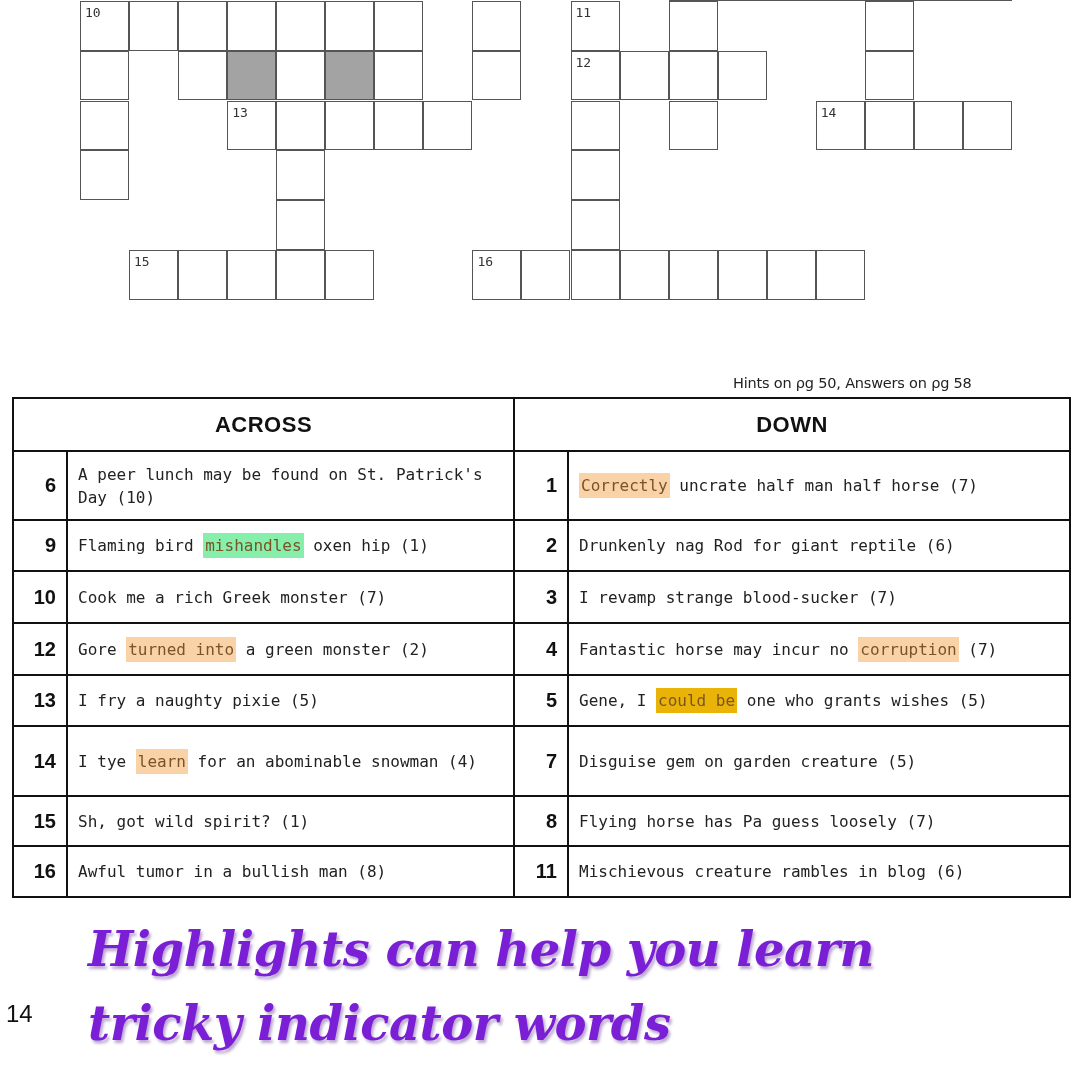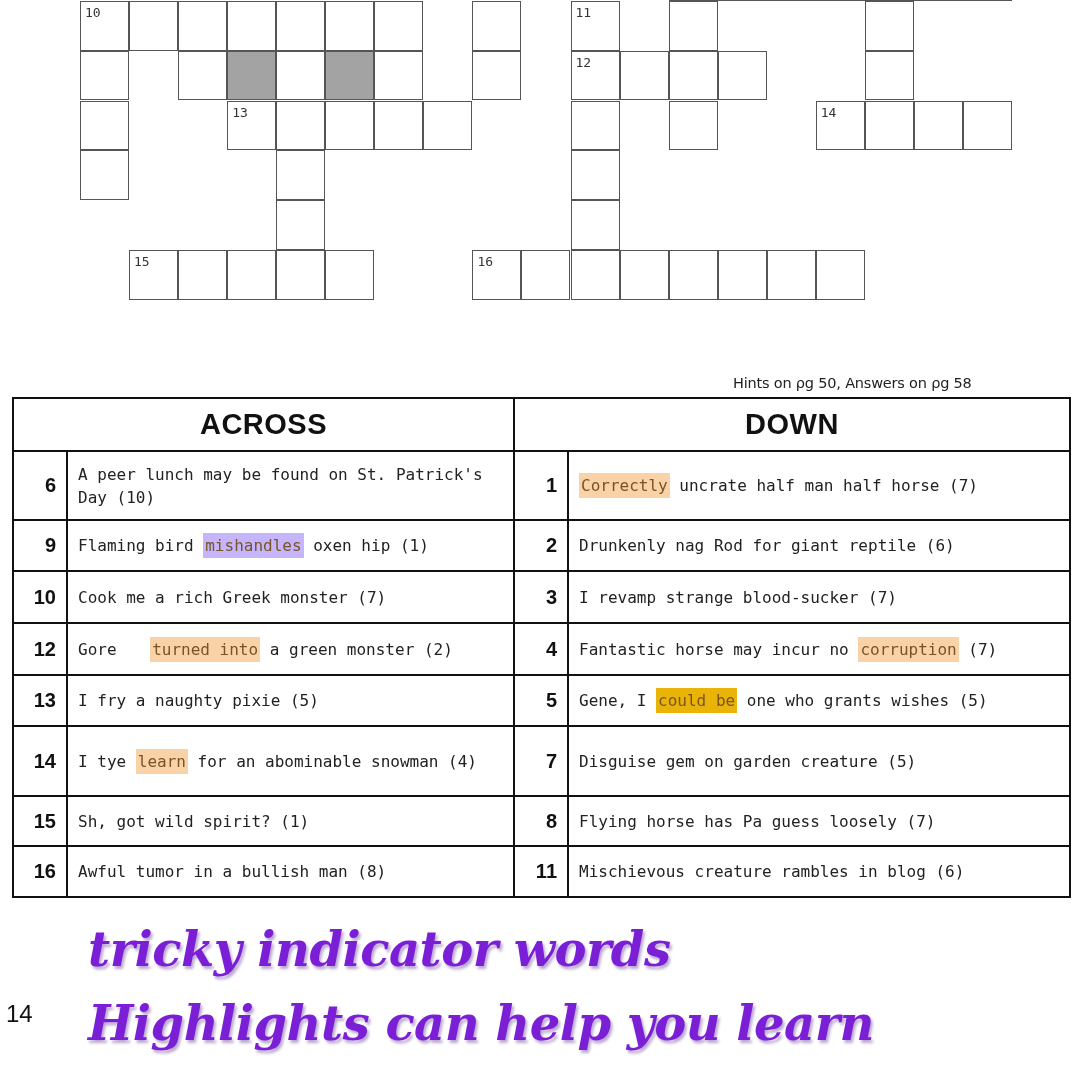--- a/index.html
+++ b/index.html
@@ -4,21 +4,21 @@
 <style>
   html, body { margin:0; padding:0; }
   body { width:1080px; height:1080px; background:#ffffff; position:relative; overflow:hidden; font-family:"DejaVu Sans Mono", monospace; }
   #grid { position:absolute; left:0; top:0; width:1080px; height:320px; }
   .cell { position:absolute; width:49px; height:49.5px; box-sizing:border-box; border:1.5px solid #555; background:#fff; }
   .cell.shaded { background:#a3a3a3; }
   .cell .num { position:absolute; left:4px; top:3px; font-family:"DejaVu Sans Mono", monospace; font-size:13px; color:#333; }
   #hints { position:absolute; left:733px; top:375px; font-family:"DejaVu Sans", sans-serif; font-size:14.5px; color:#222; letter-spacing:-0.2px; }
   #clues { position:absolute; left:12px; top:397px; width:1057px; border-collapse:collapse; border:2px solid #111; table-layout:fixed; }
   #clues td, #clues th { border:2px solid #111; padding:0; }
-  #clues th { height:51px; font-family:"Liberation Sans", sans-serif; font-weight:bold; font-size:29px; color:#111; text-align:center; letter-spacing:0.5px; }
+  #clues th { height:51px; font-family:"Liberation Sans", sans-serif; font-weight:bold; font-size:22px; color:#111; text-align:center; letter-spacing:0.5px; }
   .n { width:52px; text-align:right; padding-right:10px !important; font-family:"Liberation Sans", sans-serif; font-weight:bold; font-size:20px; color:#111; box-sizing:border-box; }
   .c { padding:0 10px !important; font-family:"DejaVu Sans Mono", monospace; font-size:16px; color:#222; line-height:23px; }
   .hl { background:#f9d2a8; color:#7a5424; padding:3px 2px; }
   #caption { position:absolute; left:88px; top:912px; font-family:"DejaVu Serif", serif; font-weight:bold; font-style:italic; font-size:48px; line-height:74px; color:#7b1fd6; text-shadow:2px 3px 3px rgba(60,0,120,0.35); letter-spacing:-0.5px; }
   #page-num { position:absolute; left:6px; top:1000px; font-family:"Liberation Sans", sans-serif; font-size:24px; color:#111; }
 </style>
 </head>
 <body>
 
 <div id="grid">
@@ -115,33 +115,33 @@
   </thead>
   <tbody id="clue-body">
       <tr style="height: 69px;">
         <td class="n">6</td>
         <td class="c"><span>A peer lunch may be found on St. Patrick's Day (10)</span></td>
         <td class="n">1</td>
         <td class="c"><span class="hl" style="background: rgb(249, 210, 168);">Correctly</span><span> uncrate half man half horse (7)</span></td>
       </tr>
       <tr style="height: 51px;">
         <td class="n">9</td>
-        <td class="c"><span>Flaming bird </span><span class="hl" style="background: #c4b5fd;">mishandles</span><span> oxen hip (1)</span></td>
+        <td class="c"><span>Flaming bird </span><span class="hl" style="background: #86efac;">mishandles</span><span> oxen hip (1)</span></td>
         <td class="n">2</td>
         <td class="c"><span>Drunkenly nag Rod for giant reptile (6)</span></td>
       </tr>
       <tr style="height: 52px;">
         <td class="n">10</td>
         <td class="c"><span>Cook me a rich Greek monster (7)</span></td>
         <td class="n">3</td>
         <td class="c"><span>I revamp strange blood-sucker (7)</span></td>
       </tr>
       <tr style="height: 52px;">
         <td class="n">12</td>
-        <td class="c"><span>Gore </span><span class="hl" style="background: rgb(249, 210, 168); margin-left: 24px;">turned into</span><span> a green monster (2)</span></td>
+        <td class="c"><span>Gore </span><span class="hl" style="background: rgb(249, 210, 168);">turned into</span><span> a green monster (2)</span></td>
         <td class="n">4</td>
         <td class="c"><span>Fantastic horse may incur no </span><span class="hl" style="background: rgb(249, 210, 168);">corruption</span><span> (7)</span></td>
       </tr>
       <tr style="height: 51px;">
         <td class="n">13</td>
         <td class="c"><span>I fry a naughty pixie (5)</span></td>
         <td class="n">5</td>
         <td class="c"><span>Gene, I </span><span class="hl" style="background: #eab308;">could be</span><span> one who grants wishes (5)</span></td>
       </tr>
       <tr style="height: 70px;">
@@ -159,17 +159,17 @@
       <tr style="height: 51px;">
         <td class="n">16</td>
         <td class="c"><span>Awful tumor in a bullish man (8)</span></td>
         <td class="n">11</td>
         <td class="c"><span>Mischievous creature rambles in blog (6)</span></td>
       </tr>
     </tbody>
 </table>
 
 <div id="caption">
+  <div>Highlights can help you learn</div>
   <div>tricky indicator words</div>
-  <div>Highlights can help you learn</div>
 </div>
 
 <div id="page-num">14</div>
 
 </body></html>

